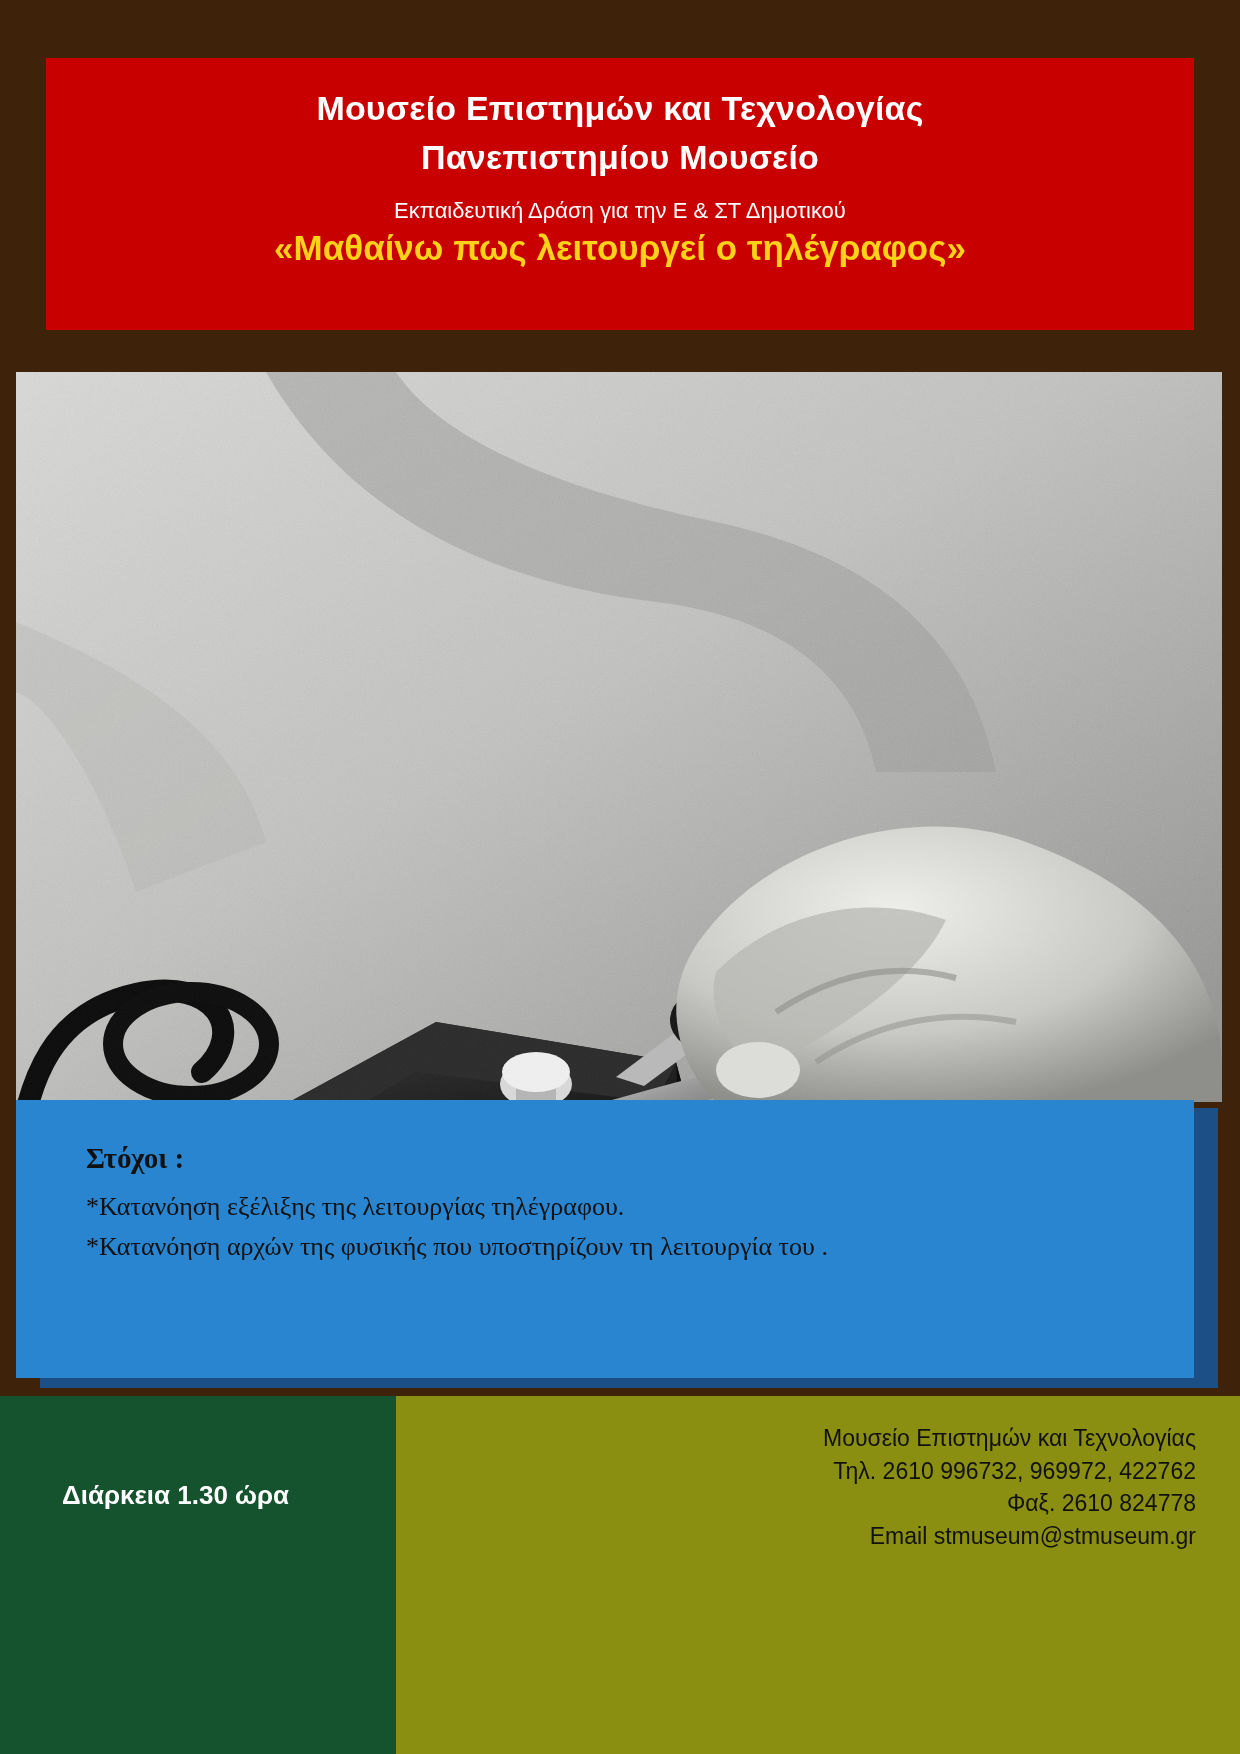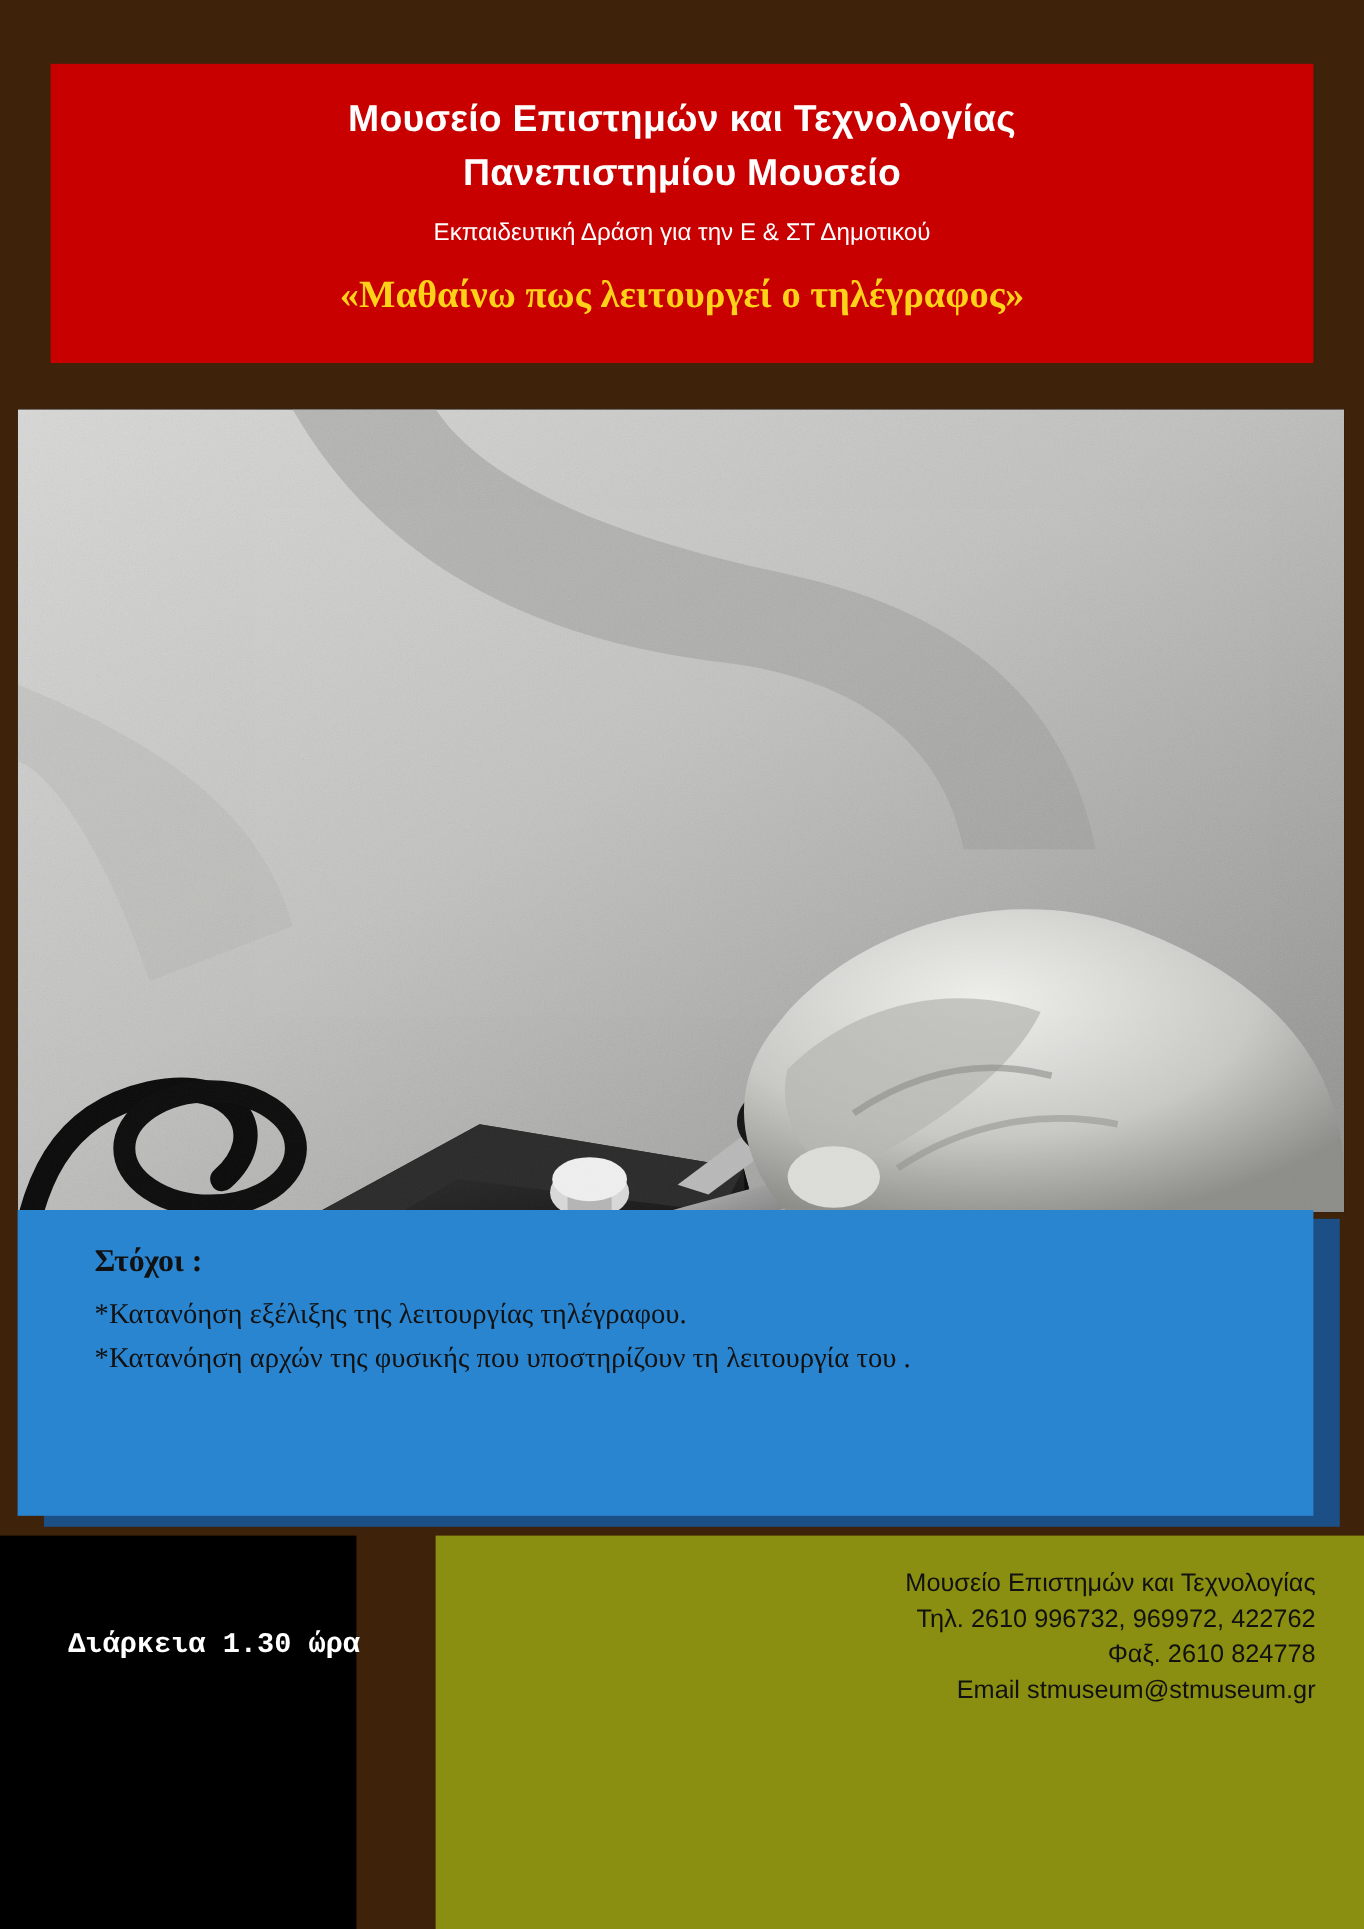--- a/index.html
+++ b/index.html
@@ -43,23 +43,21 @@
   .header-sub {
     font-size: 22px;
     font-weight: normal;
     margin-top: 14px;
     line-height: 1.3;
   }
   .header-quote {
     font-size: 35px;
     font-weight: bold;
     color: #ffd21a;
-    margin-top: 20px;
     line-height: 1.3;
-    font-family: Liberation Serif, serif;
   }
 
   
   .photo-wrap {
     position: absolute;
     left: 16px;
     top: 372px;
     width: 1206px;
     height: 730px;
     overflow: hidden;
@@ -77,45 +75,44 @@
     background: #1b4f86;
   }
   .blue-band {
     position: absolute;
     left: 16px;
     top: 1100px;
     width: 1178px;
     height: 278px;
     background: #2a85d0;
     box-sizing: border-box;
-    padding: 30px 54px 20px 70px;
+    padding: 42px 54px 20px 70px;
     color: #111111;
   }
   .obj-title {
     font-family: "Liberation Serif", serif;
     font-size: 29px;
     font-weight: bold;
     margin-bottom: 12px;
   }
   .obj-line {
     font-family: "Liberation Serif", serif;
     font-size: 26px;
     line-height: 1.55;
   }
 
   
   .footer-left {
     position: absolute;
     left: 0;
     top: 1396px;
-    width: 324px;
+    width: 396px;
     height: 358px;
-    background: #000000;
+    background: #14532d;
     color: #ffffff;
-    font-family: Liberation Mono, monospace;
   }
   .duration {
     position: absolute;
     left: 62px;
     top: 84px;
     font-size: 26px;
     font-weight: bold;
     white-space: nowrap;
   }
   .footer-olive {

